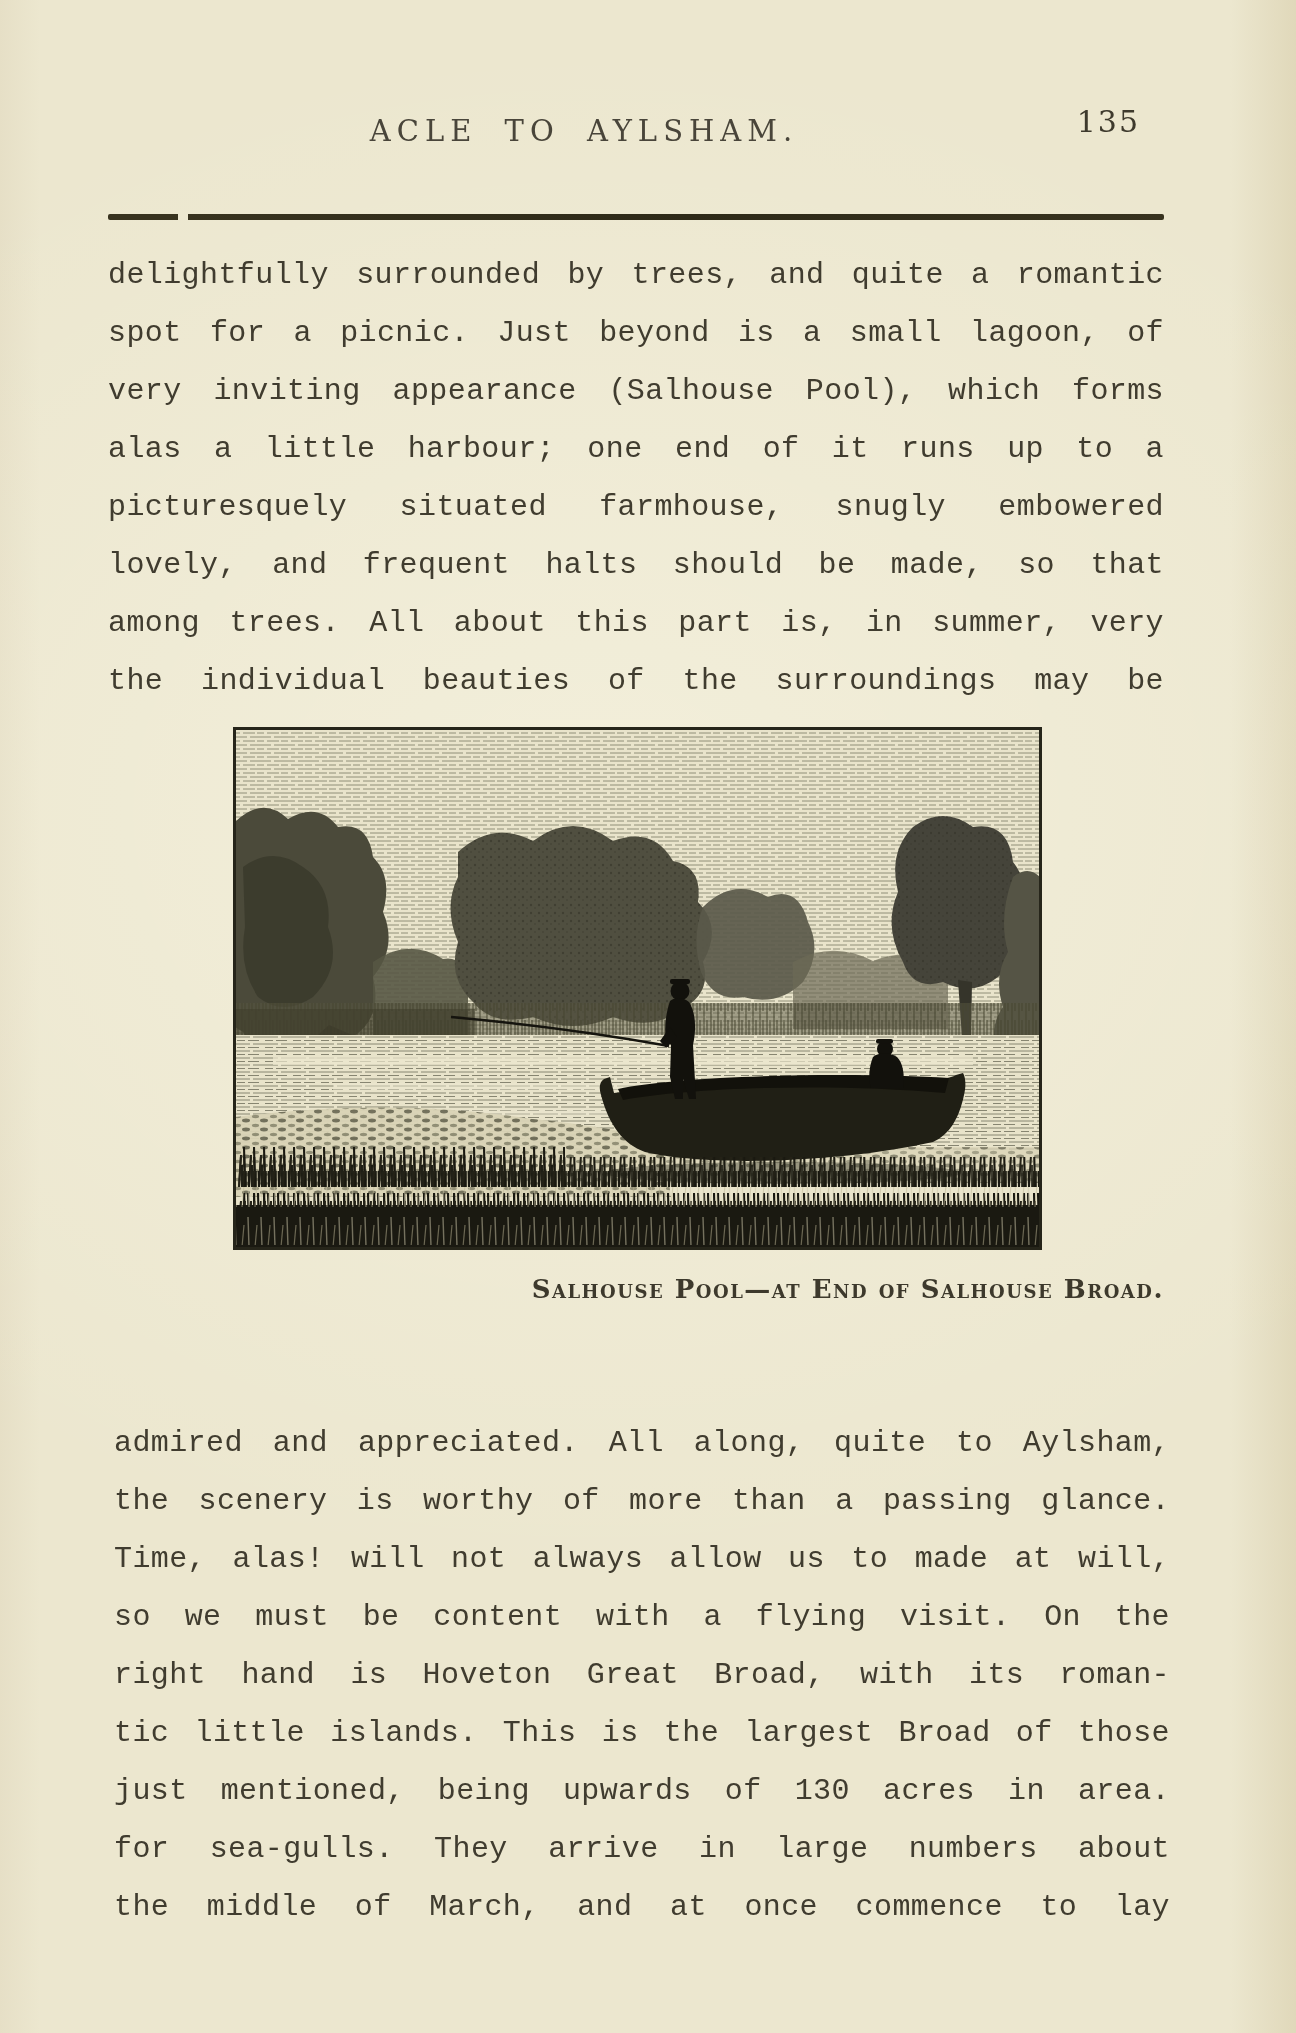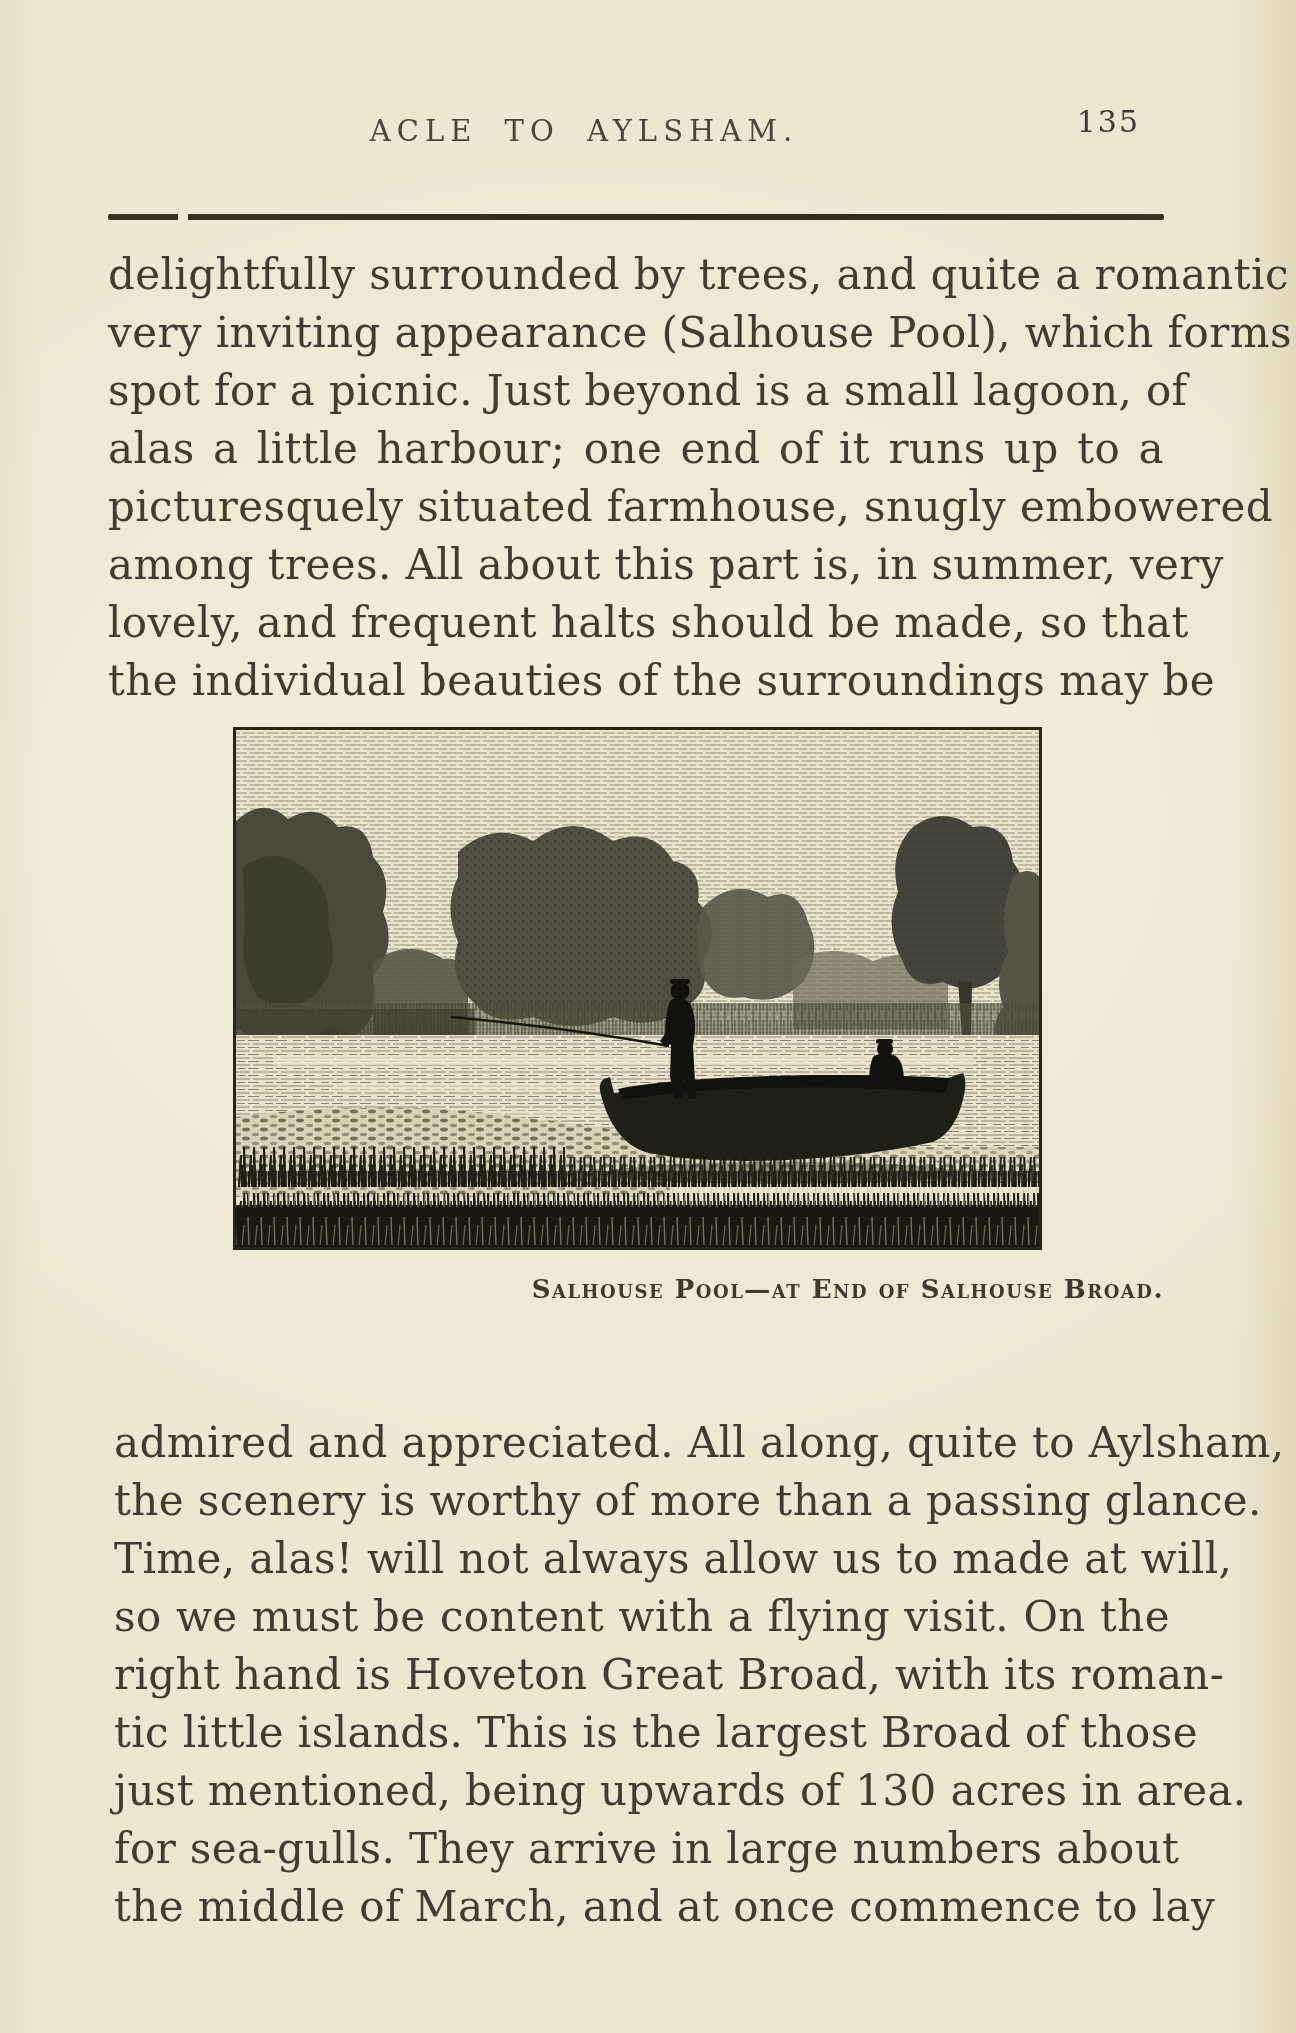--- a/index.html
+++ b/index.html
@@ -35,24 +35,25 @@
       #38331f 0%, #38331f 6.6%,
       rgba(56,51,31,0) 6.6%, rgba(56,51,31,0) 7.6%,
       #38331f 7.6%, #2e2a18 55%, #38331f 100%);
     border-radius:2px;
   }
   .para{
     position:absolute; left:108px; width:1056px;
   }
   .line{
     height:58px; line-height:58px;
-    font-size:42px; letter-spacing:0.4px;
+    font-size:30px; letter-spacing:0.4px;
     text-align:justify; text-align-last:justify;
     text-justify:inter-word;
     white-space:nowrap;
+    font-family:Liberation Mono, monospace;
   }
   #para1{top:246px;}
   #para2{top:1414px;margin-left:6px;}
   .figure{
     position:absolute; left:233px; top:727px; width:809px; height:523px;
     box-sizing:border-box;
   }
   .figure svg{display:block;width:100%;height:100%;}
   .caption{
     position:absolute; left:108px; top:1274px; width:1056px;
@@ -70,26 +71,26 @@
 
   <div class="running-header">
     <div class="running-title">ACLE TO AYLSHAM.</div>
     <div class="page-number">135</div>
   </div>
 
   <div class="head-rule"></div>
 
   <div class="para" id="para1">
     <div class="line">delightfully surrounded by trees, and quite a romantic</div>
+    <div class="line">spot for a picnic.  Just beyond is a small lagoon, of</div>
     <div class="line">very inviting appearance (Salhouse Pool), which forms</div>
-    <div class="line">spot for a picnic.  Just beyond is a small lagoon, of</div>
     <div class="line">alas a little harbour;  one end of it runs up to a</div>
     <div class="line">picturesquely situated farmhouse, snugly embowered</div>
+    <div class="line">lovely, and frequent halts should be made, so that</div>
     <div class="line">among trees.  All about this part is, in summer, very</div>
-    <div class="line">lovely, and frequent halts should be made, so that</div>
     <div class="line">the individual beauties of the surroundings may be</div>
   </div>
 
   <div class="figure">
     <svg viewBox="0 0 809 523" preserveAspectRatio="none">
       <defs>
         <pattern id="sky" width="24" height="8" patternUnits="userSpaceOnUse">
           <rect width="24" height="8" fill="#e9e4cb"></rect>
           <path d="M0,2 H14 M17,2 H24 M0,6 H7 M10,6 H22" stroke="#85846f" stroke-width="0.9" fill="none"></path>
         </pattern>

